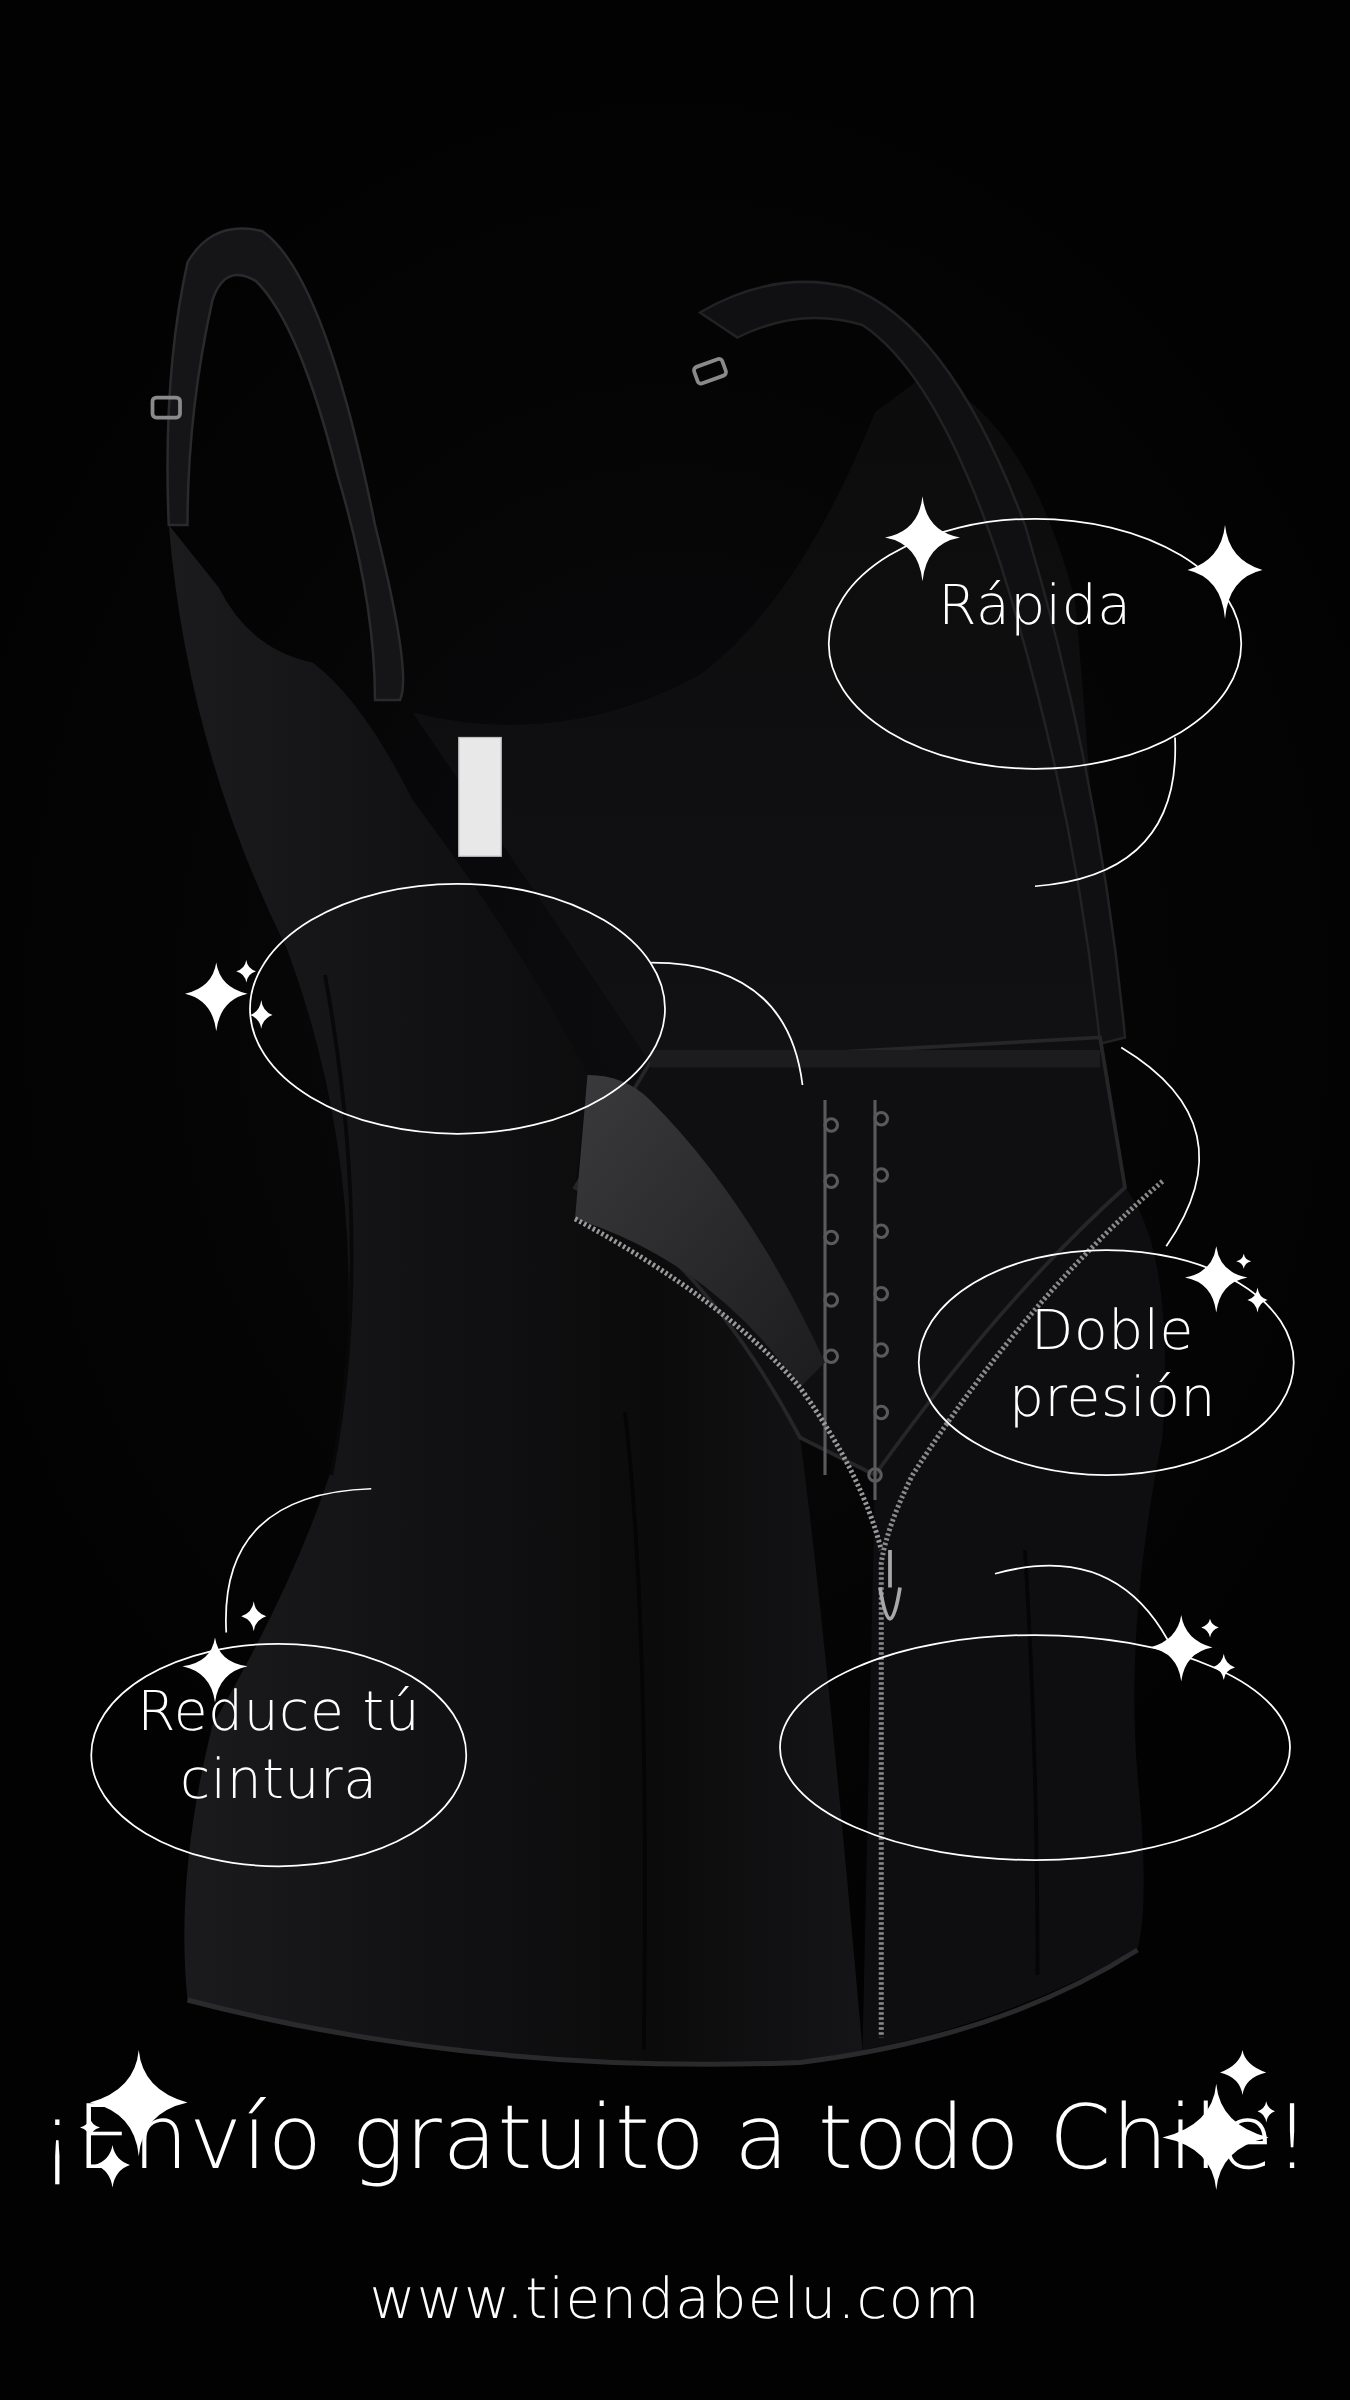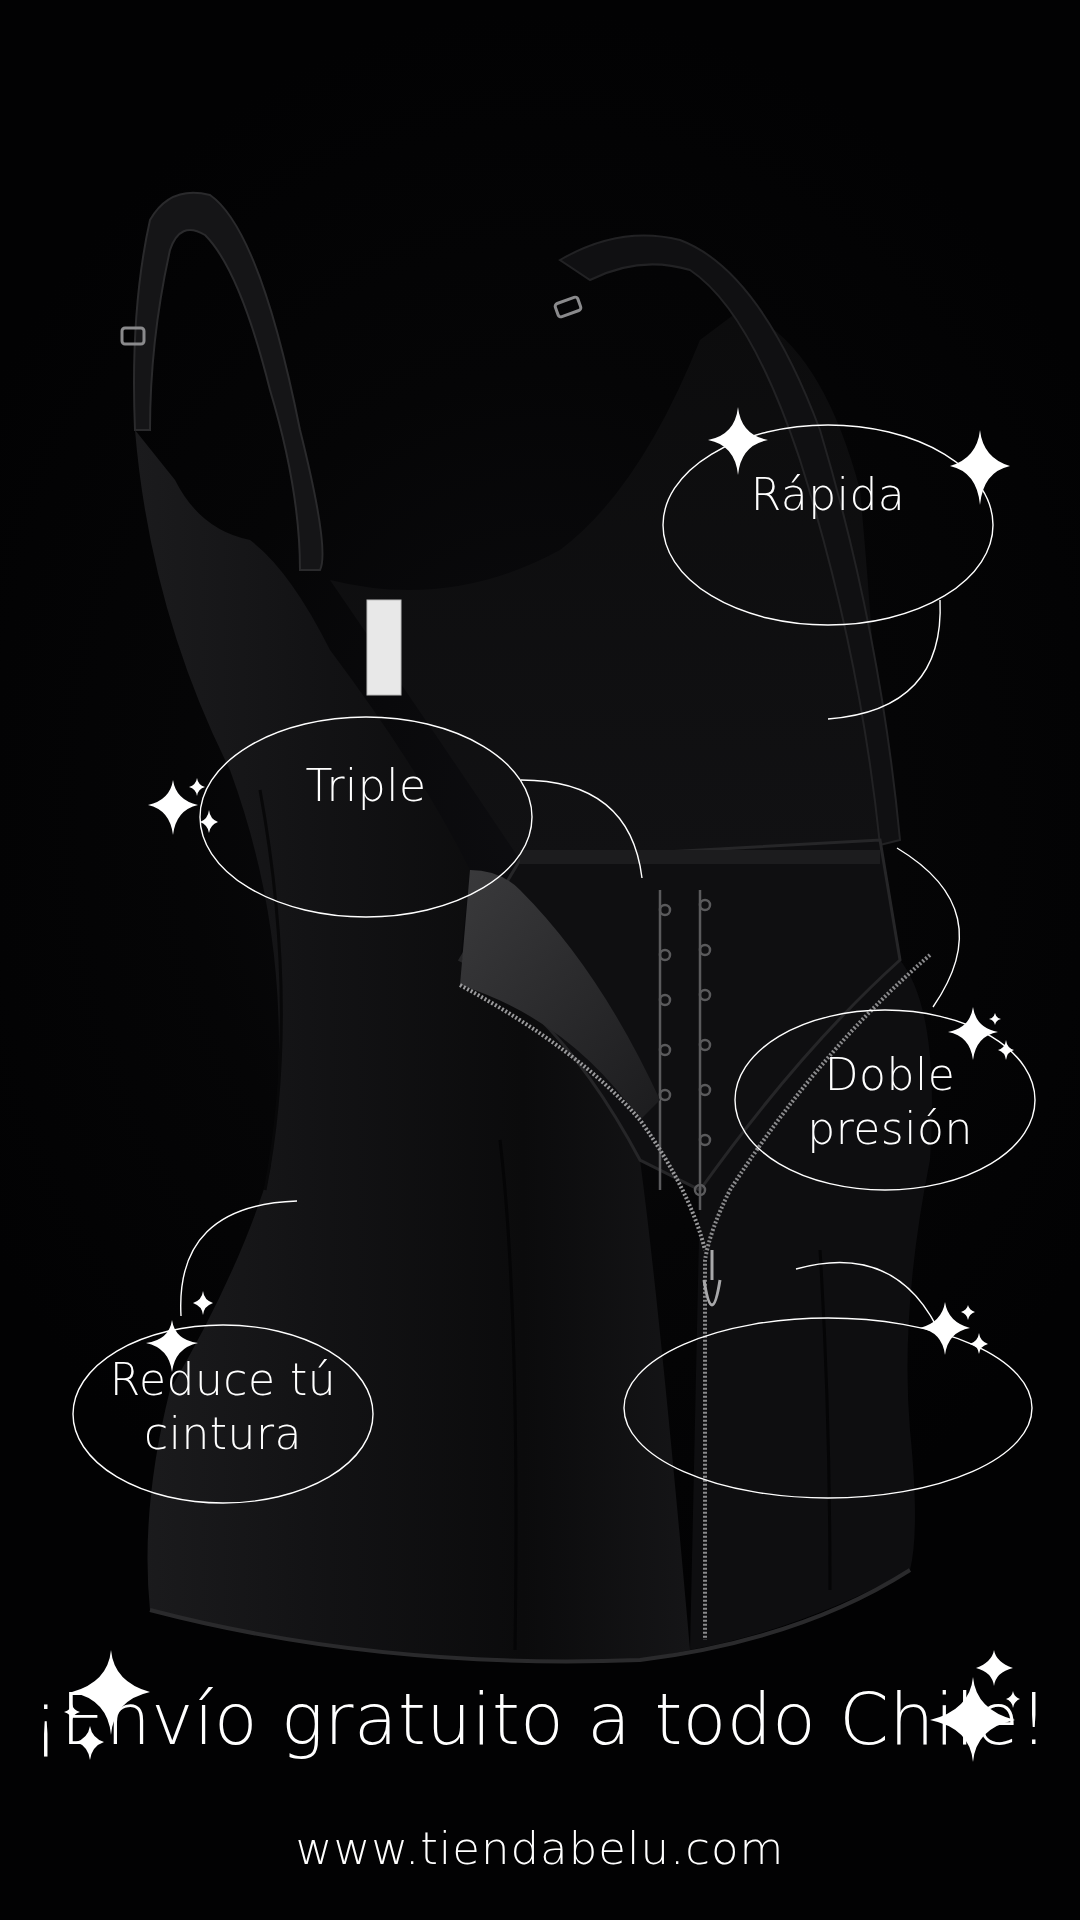--- a/index.html
+++ b/index.html
@@ -1,18 +1,18 @@
 <!DOCTYPE html>
 <html><head>
 <meta charset="utf-8">
 <style>
   html, body { margin:0; padding:0; background:#020203; }
   body { width:1080px; height:1920px; position:relative; overflow:hidden;
          font-family:"DejaVu Sans", "Liberation Sans", sans-serif; color:#ffffff; }
-  .stage { position:absolute; left:0; top:10px; width:1080px; height:1792px;
+  .stage { position:absolute; left:0; top:0; width:1080px; height:1792px;
            background: radial-gradient(ellipse 60% 45% at 50% 45%, #0d0d10 0%, #050506 55%, #020203 100%); }
   svg.art { position:absolute; left:0; top:0; width:1080px; height:1920px; }
   .label { position:absolute; text-align:center; font-weight:200; color:#ffffff;
            letter-spacing:0.5px; line-height:1.22; }
   .label span { display:block; }
   .fs46 { font-size:44px; }
   .banner { position:absolute; left:0; width:1080px; top:1668px; text-align:center;
             font-size:71px; font-weight:200; letter-spacing:0.5px; }
   .url { position:absolute; left:0; width:1080px; top:1812px; text-align:center;
          font-size:45px; font-weight:200; letter-spacing:1px; }
@@ -122,21 +122,20 @@
       <path d="M994 1640 Q 996 1652 1013 1658 Q 996 1662 994 1676 Q 992 1662 976 1658 Q 992 1652 994 1640 Z"></path>
       <path d="M1013 1681 Q 1014 1687 1020 1689 Q 1014 1691 1013 1698 Q 1012 1691 1006 1689 Q 1012 1687 1013 1681 Z"></path>
     </g>
   </svg>
 
   <div class="label fs46" style="left:678px; top:458px; width:300px;">
     <span>Rápida</span>
   </div>
 
   <div class="label fs46" style="left:216px; top:749px; width:300px;">
-    <span>Triple</span>
   </div>
 
   <div class="label fs46" style="left:740px; top:1038px; width:300px;">
     <span>Doble</span>
     <span>presión</span>
   </div>
 
   <div class="label fs46" style="left:73px; top:1343px; width:300px;">
     <span>Reduce tú</span>
     <span>cintura</span>

